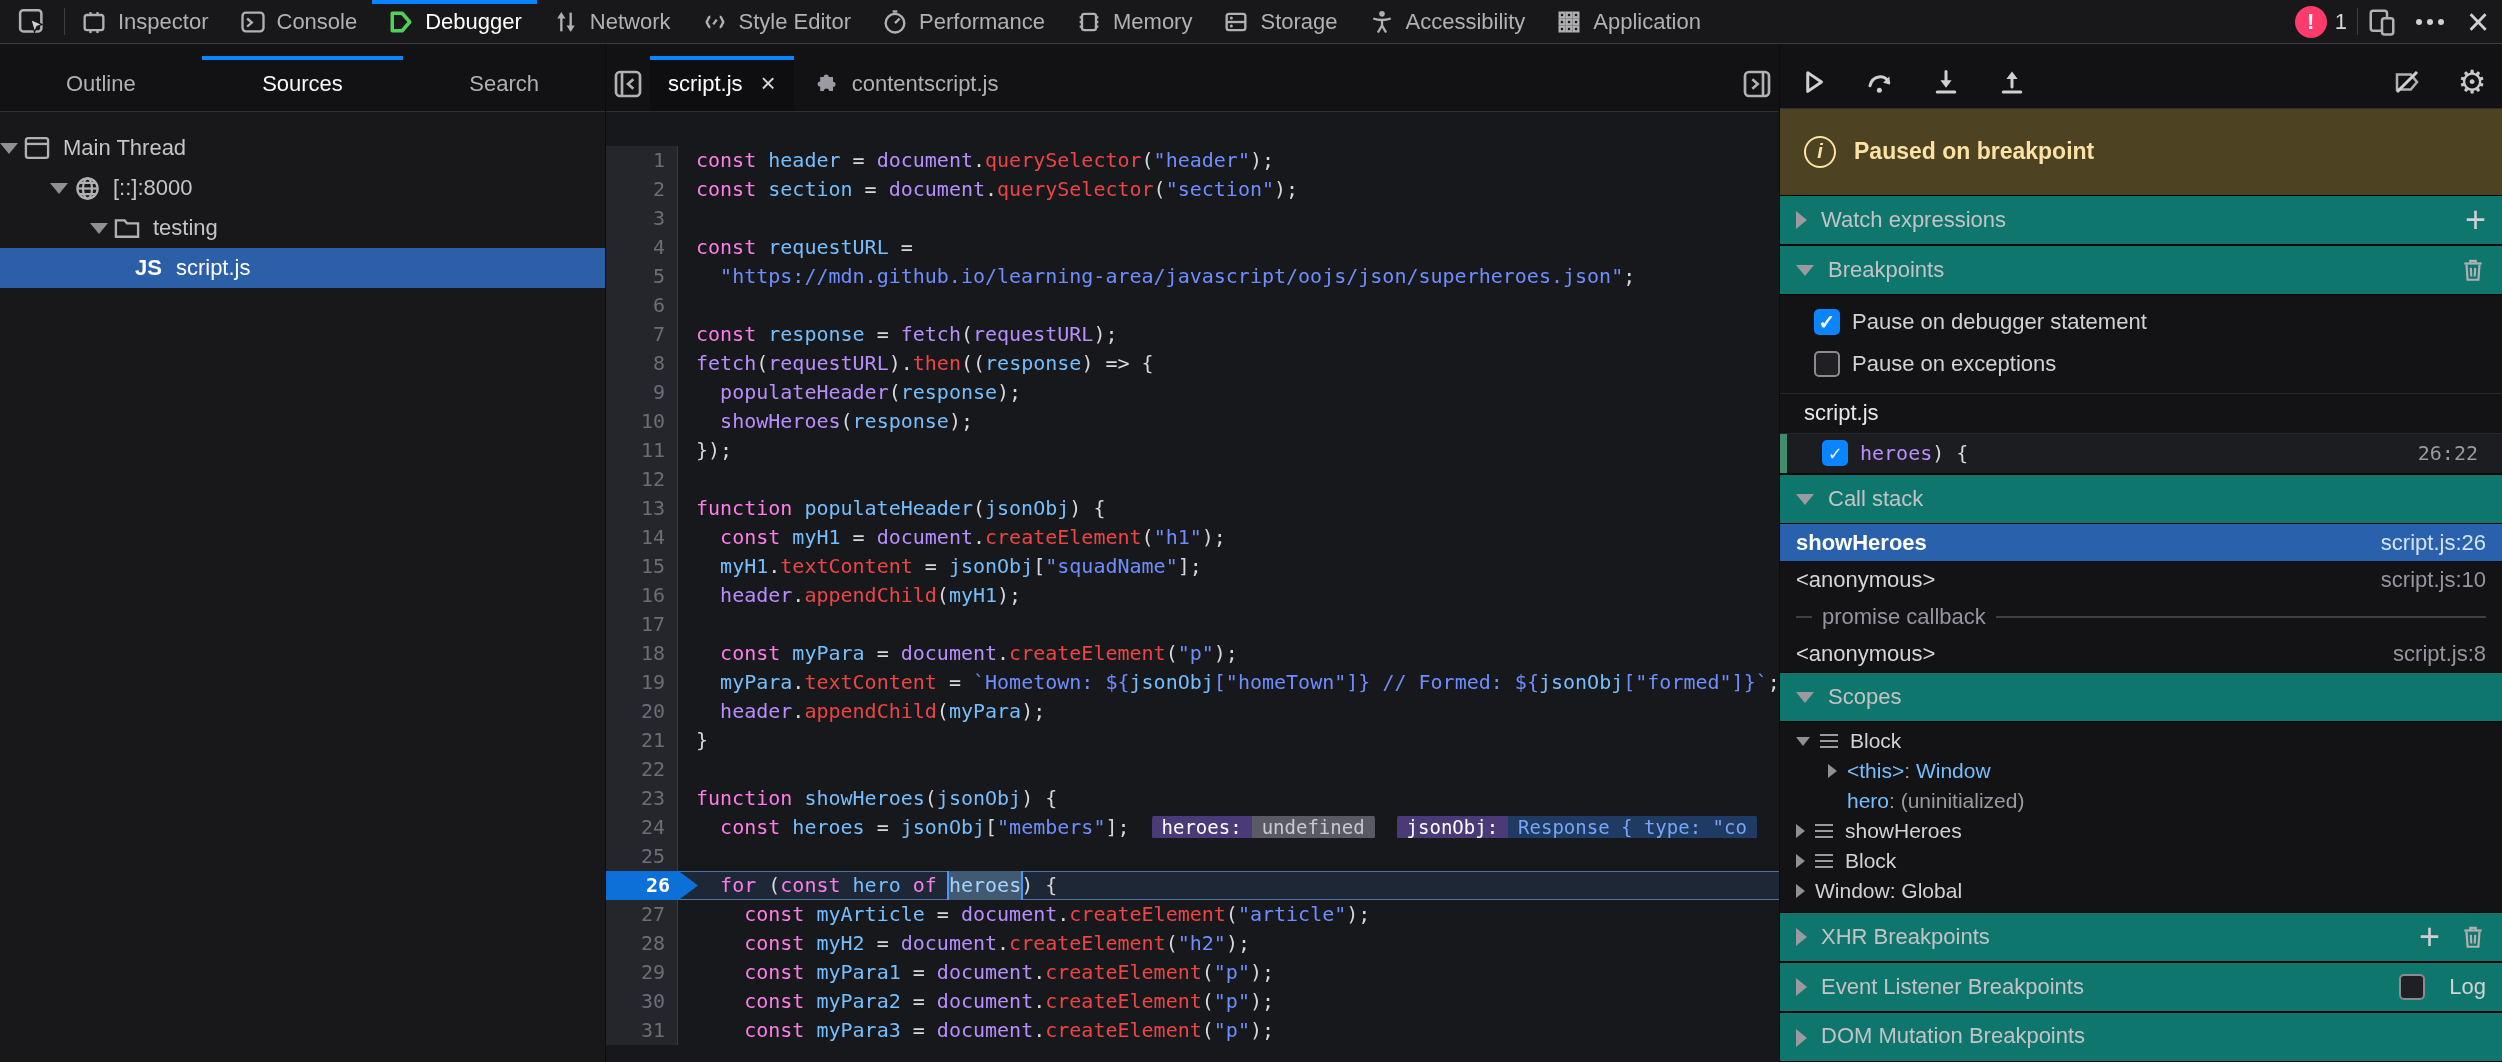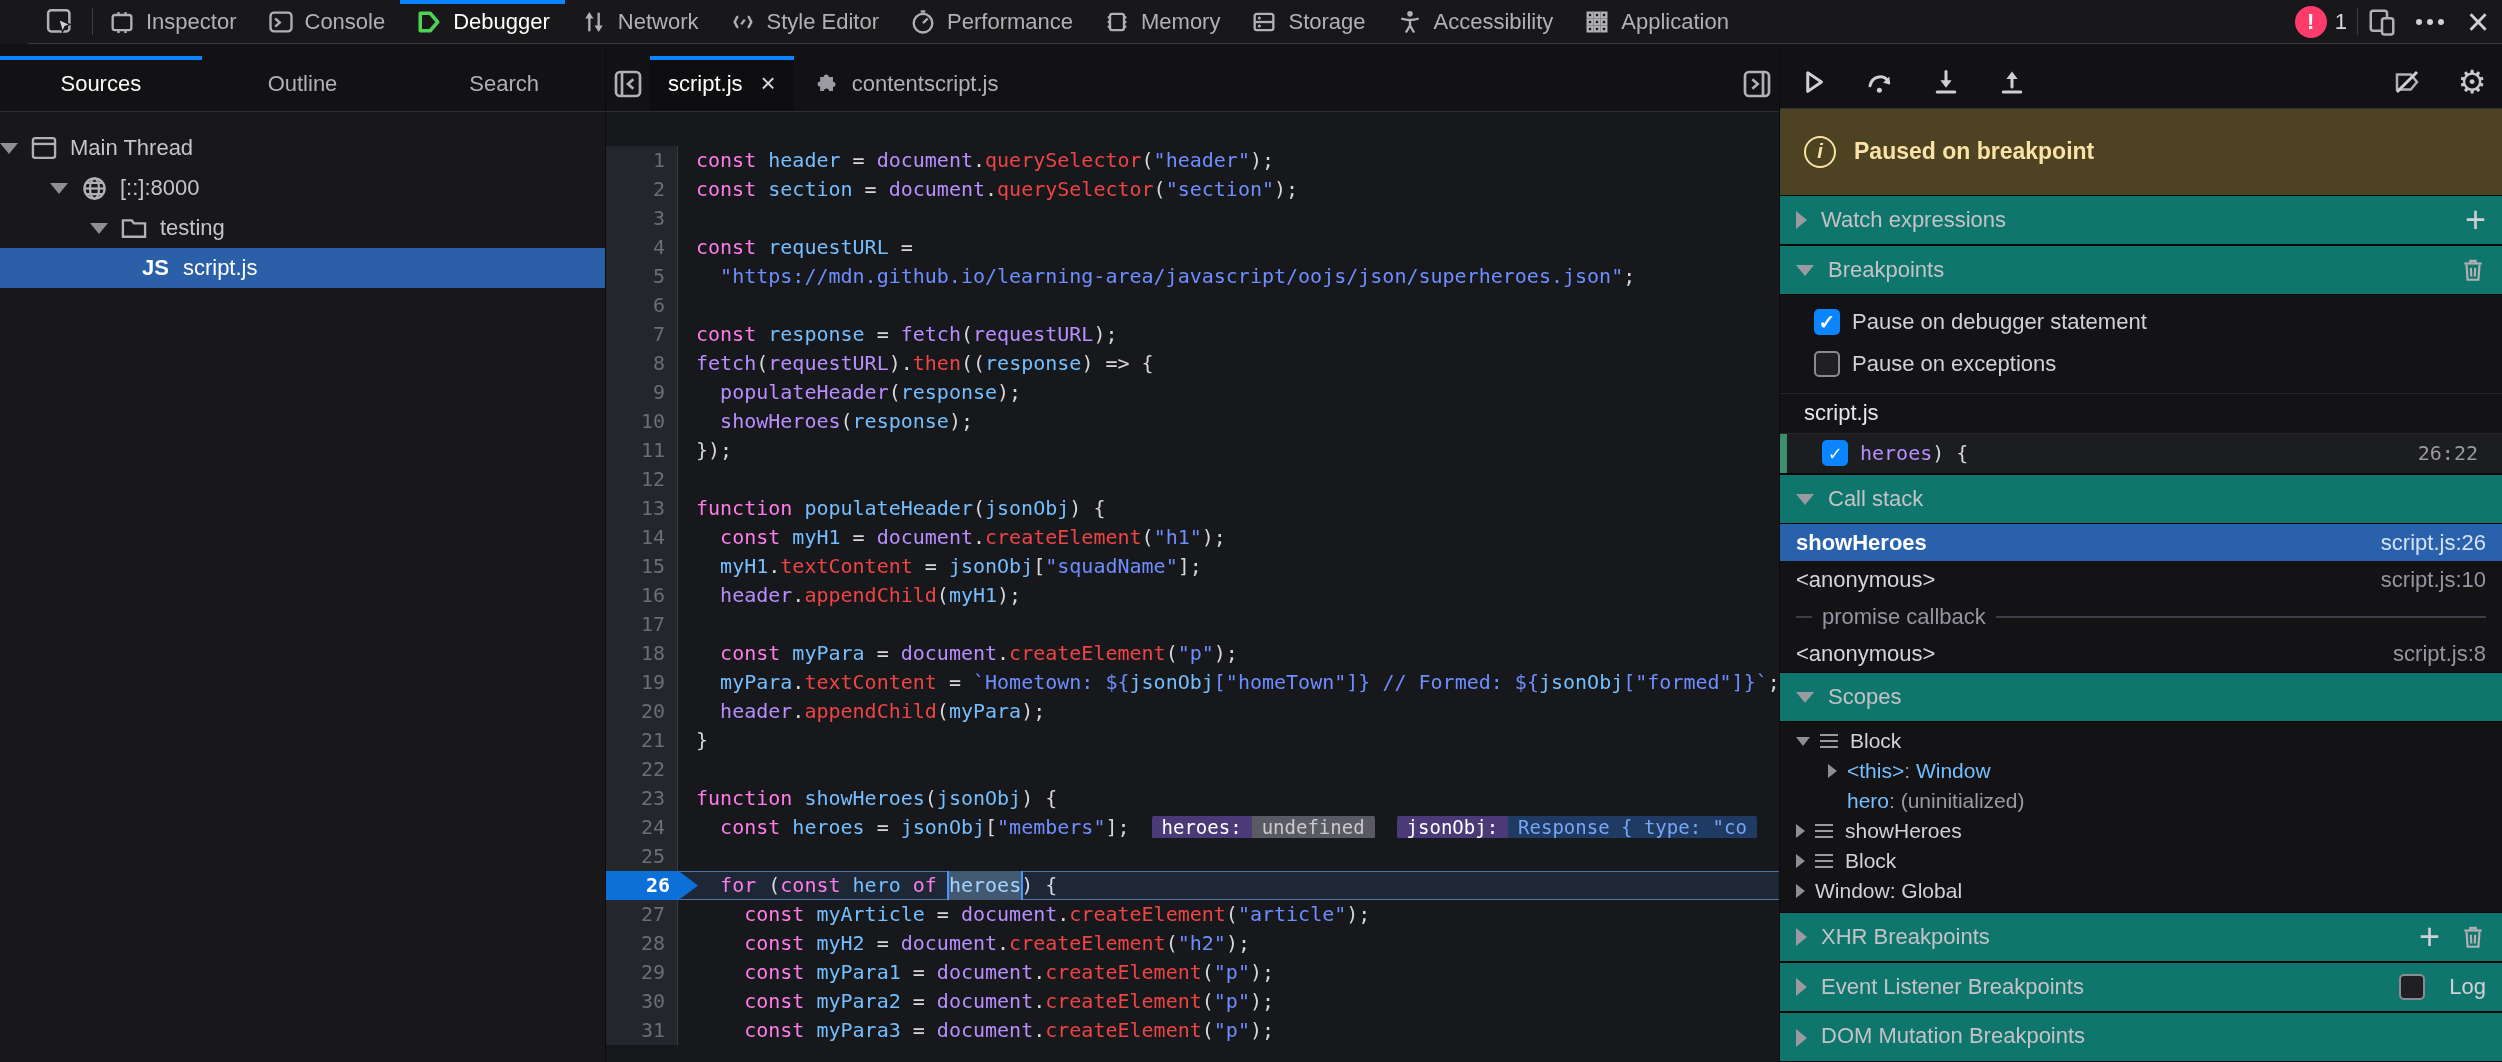--- a/index.html
+++ b/index.html
@@ -1,21 +1,21 @@
 <!DOCTYPE html>
 <html><head>
 <meta charset="utf-8">
 <style>
   * { margin:0; padding:0; box-sizing:border-box; }
   html,body { background:#000; }
   body { font-family:"Liberation Sans", sans-serif; }
   #app { position:relative; width:2502px; height:1062px; background:#18181a; overflow:hidden; color:#b1b1b3; }
 
   
-  .toolbar { height:44px; display:flex; align-items:stretch; background:#18181a; border-bottom:1px solid #3a3a44;margin-left:28px; }
+  .toolbar { height:44px; display:flex; align-items:stretch; background:#18181a; border-bottom:1px solid #3a3a44; }
   .picker { width:64px; display:flex; align-items:center; justify-content:center; cursor:pointer; }
   .vsep { width:1px; background:#3d3d42; margin:8px 0; }
   .tab { display:flex; align-items:center; gap:10px; padding:0 15px; font-size:22px; color:#b1b1b3; position:relative; cursor:pointer; white-space:nowrap; }
   .tab.active { color:#ffffff; }
   .tab.active::before { content:""; position:absolute; left:0; right:0; top:0; height:4px; background:#0a84ff; }
   .tab svg { flex:0 0 auto; }
   .tb-spacer { flex:1; }
   .err-badge { display:flex; align-items:center; gap:8px; padding:0 10px; }
   .err-circle { width:32px; height:32px; border-radius:50%; background:#ff3b6b; color:#fff; font-weight:bold; font-size:22px; display:flex; align-items:center; justify-content:center; }
   .err-count { color:#d7d7db; font-size:22px; }
@@ -43,21 +43,21 @@
   .stab.active::before { content:""; position:absolute; top:0; left:0; right:0; height:4px; background:#0a84ff; }
   .stab .x { color:#d7d7db; font-size:26px; margin-left:6px; }
 
   
   .tree { padding-top:16px; font-size:22px; color:#c5c5c8; flex:1; }
   .trow { height:40px; display:flex; align-items:center; cursor:pointer; }
   .trow.selected { background:#2b5fa8; color:#ffffff; }
   .tri-d, .tri-r { width:0; height:0; flex:0 0 auto; }
   .tri-d { border-left:9px solid transparent; border-right:9px solid transparent; border-top:11px solid #8f8f94; }
   .tri-r { border-top:9px solid transparent; border-bottom:9px solid transparent; border-left:11px solid #8f8f94; }
-  .t-icon { margin:0 12px 0 12px; display:flex; align-items:center; justify-content:center; width:28px; }
+  .t-icon { margin:0 12px 0 5px; display:flex; align-items:center; justify-content:center; width:28px; }
   .js-badge { font-weight:bold; color:#fff; font-size:22px; margin-right:14px; }
 
   
   .code { flex:1; position:relative; overflow:hidden; background:#17181c; padding-top:34px;
           font-family:"DejaVu Sans Mono", monospace; font-size:20px; }
   .cline { display:flex; height:29px; line-height:29px; position:relative; }
   .gut { width:72px; flex:0 0 auto; background:#24262b; border-right:1px solid #3a3b41; color:#6b6e78;
          text-align:right; padding-right:12px; position:relative; }
   .src { flex:1; min-width:0; white-space:pre; padding-left:18px; color:#d7d7db; overflow:hidden; display:flex; align-items:center; }
   .src > span { display:inline; }
@@ -276,22 +276,22 @@
           <i></i>
         </span>
     </div>
     <div class="tb-icon" style="font-size:38px; line-height:1;">×</div>
   </header>
 
   <div class="main">
 
     <aside class="col-left">
       <div class="row2" id="left-tabs">
+          <div class="ltab">Outline</div>
           <div class="ltab active">Sources</div>
-          <div class="ltab">Outline</div>
           <div class="ltab">Search</div>
         </div>
       <div class="tree" id="source-tree">
           <div class="trow" style="">
             <span class="tri-d"></span>
             <span class="t-icon">
               <svg width="28" height="26" viewBox="0 0 24 22">
                 <rect class="st" x="2.5" y="2.5" width="19" height="17" rx="2"></rect>
                 <line class="st" x1="2.5" y1="7.5" x2="21.5" y2="7.5"></line>
               </svg>

